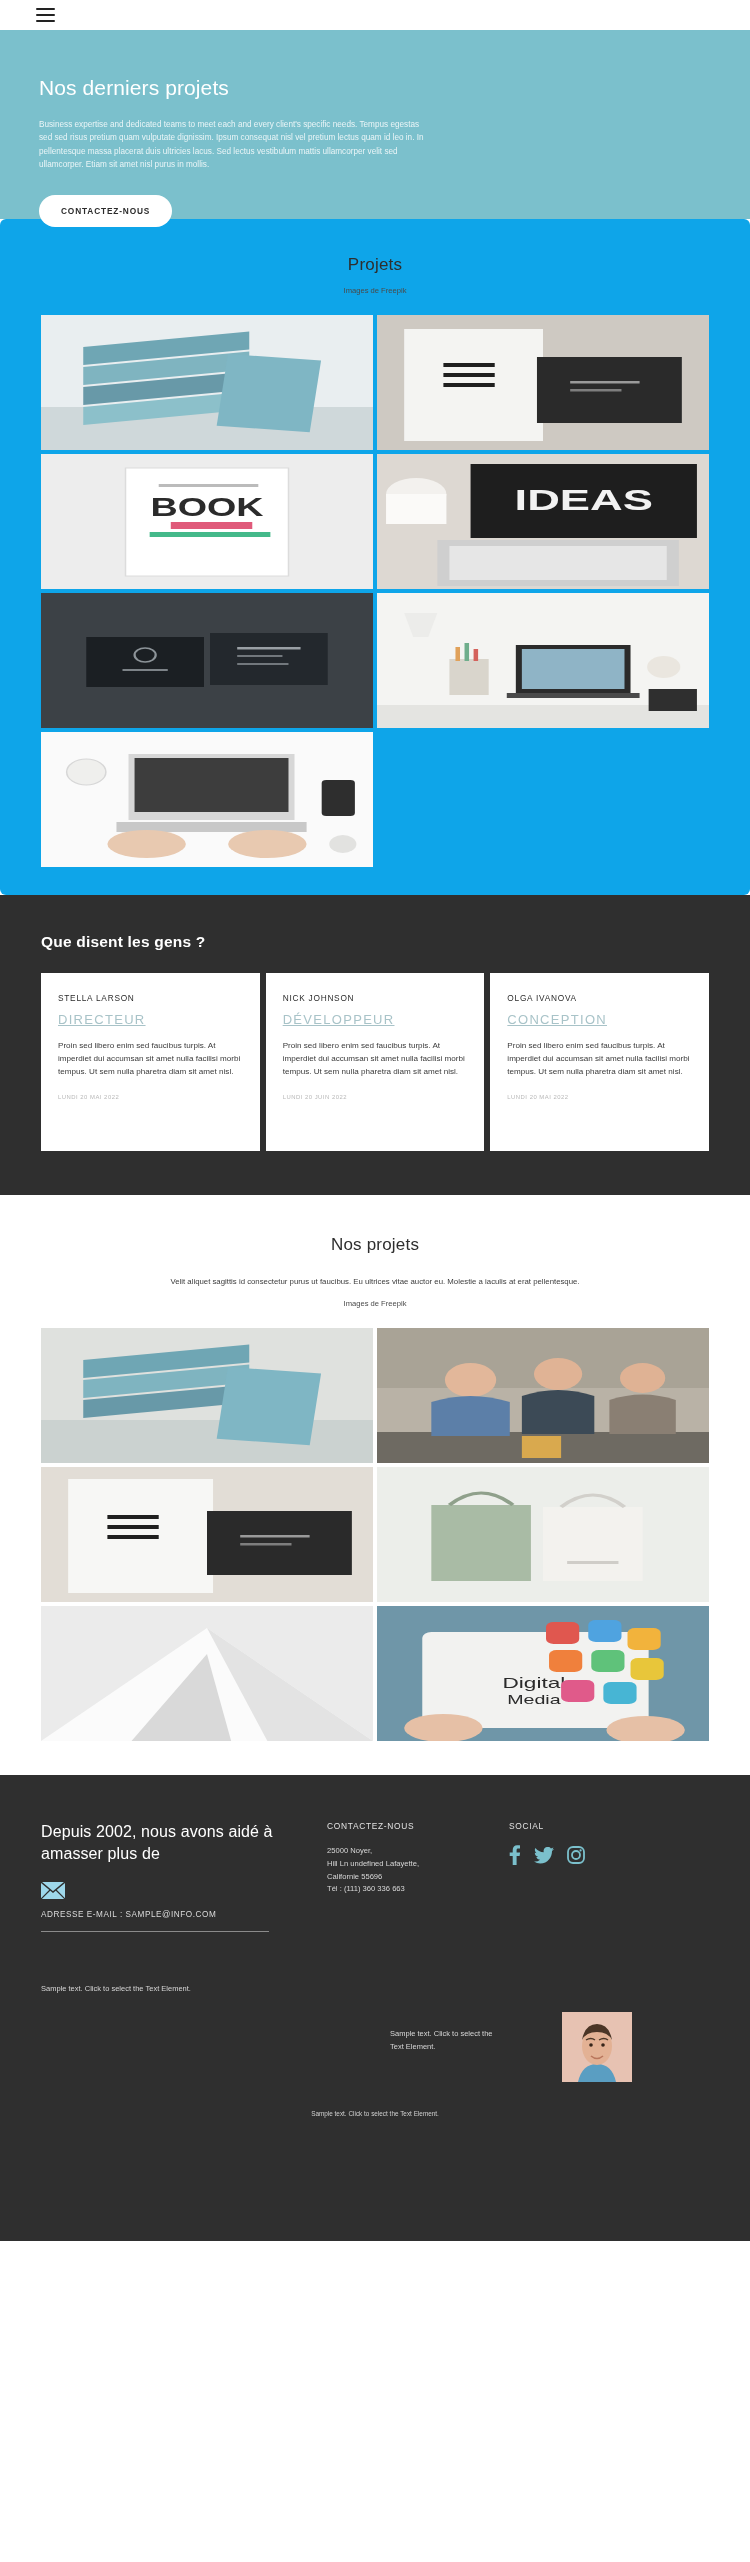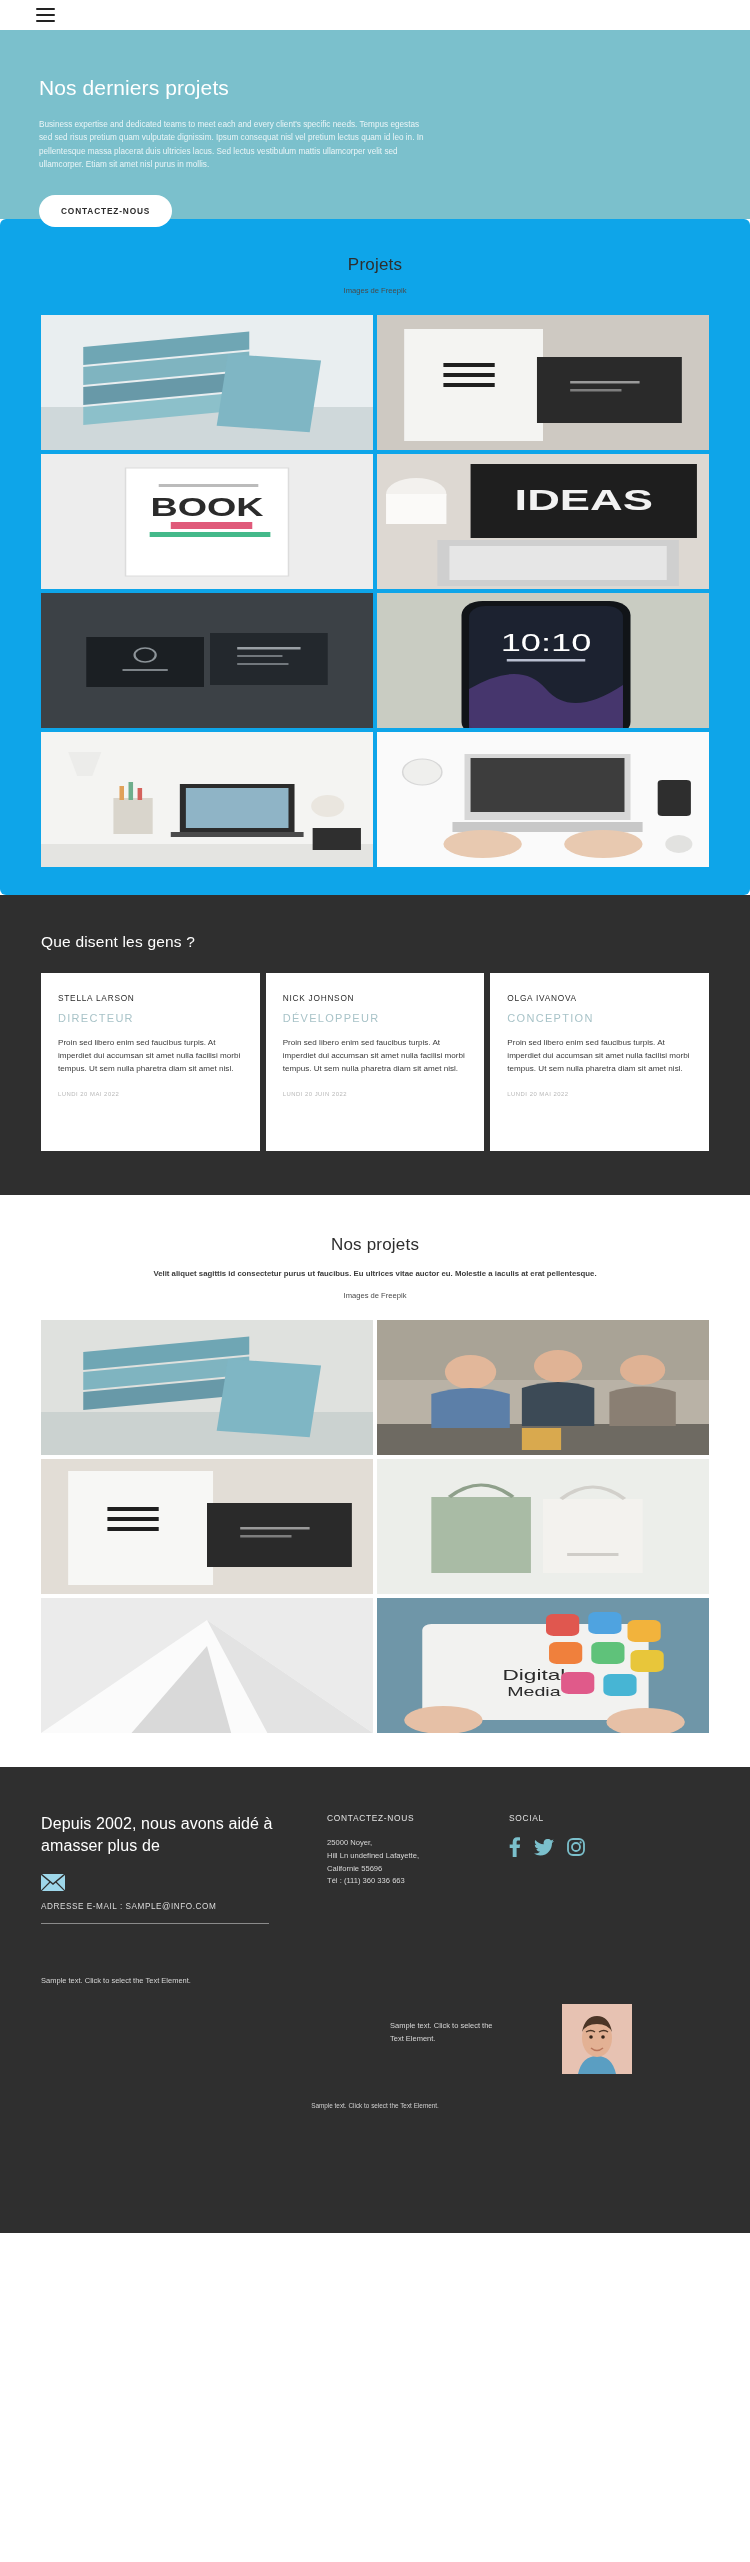--- a/index.html
+++ b/index.html
@@ -59,21 +59,21 @@
     text-align:center;
     border-radius:6px;
   }
   .sec-title {
     font-size:17px; font-weight:400; color:#2e2e2e; letter-spacing:.2px;
   }
   .sec-sub {
     font-size:7.6px; color:#4a4a4a; margin-top:11px;
   }
   .sec-lead {
-    font-size:7.8px; color:#3c3c3c; line-height:1.72; margin-top:12px;font-weight:bold;
+    font-size:7.8px; color:#3c3c3c; line-height:1.72; margin-top:20px;
   }
 
   .grid {
     display:grid;
     grid-template-columns:repeat(2, 1fr);
     gap:4px;
     width:668px;
     margin:20px auto 0 auto;
   }
   .cell {
@@ -84,37 +84,37 @@
     cursor:pointer;
   }
   .cell svg { display:block; width:100%; height:100%; }
 
   
   .testimonials {
     background:#2f2f2f;
     padding:38px 41px 44px 41px;
   }
   .test-title {
-    font-size:15.5px; color:#ffffff; font-weight:400; letter-spacing:.2px;
+    font-size:15.5px; color:#ffffff; font-weight:700; letter-spacing:.2px;
     margin-bottom:22px;
   }
   .test-grid {
     display:grid; grid-template-columns:repeat(3, 1fr); gap:6px;
   }
   .card {
     background:#ffffff;
     padding:20px 17px 16px 17px;
     min-height:178px;
   }
   .card-name {
     font-size:8.3px; color:#2b2b2b; letter-spacing:.75px; font-weight:400;
   }
   .card-role {
-    font-size:11px; color:#a8c3c8; letter-spacing:1.3px;
-    margin-top:9px; font-weight:400;
+    font-size:13px; color:#a8c3c8; letter-spacing:1.3px;
+    margin-top:9px; font-weight:400;text-decoration:underline;
   }
   .card-text {
     font-size:8.1px; color:#3a3a3a; line-height:1.62; margin-top:12px;
   }
   .card-date {
     font-size:5.9px; color:#b8b8b8; letter-spacing:.5px; margin-top:16px;
   }
 
   
   .nosprojets {
@@ -251,30 +251,20 @@
     <div class="cell">
       <svg viewBox="0 0 220 135" preserveAspectRatio="none">
         <rect width="220" height="135" fill="#3c4146"></rect>
         <rect x="30" y="44" width="78" height="50" fill="#1b1f23"></rect>
         <rect x="112" y="40" width="78" height="52" fill="#23282d"></rect>
         <circle cx="69" cy="62" r="7" fill="none" stroke="#8d9499" stroke-width="1.5"></circle>
         <rect x="54" y="76" width="30" height="2" fill="#7d8388"></rect>
         <rect x="130" y="54" width="42" height="2.5" fill="#9aa0a5"></rect>
         <rect x="130" y="62" width="30" height="2" fill="#72787d"></rect>
         <rect x="130" y="70" width="34" height="2" fill="#72787d"></rect>
-      </svg>
-    </div>
-    <div class="cell">
-      <svg viewBox="0 0 220 135" preserveAspectRatio="none">
-        <rect width="220" height="135" fill="#c9ccc2"></rect>
-        <rect x="56" y="8" width="112" height="135" rx="14" fill="#111418"></rect>
-        <rect x="61" y="13" width="102" height="126" rx="11" fill="#1c2230"></rect>
-        <path d="M61 96 Q95 66 112 96 T163 92 L163 139 L61 139 Z" fill="#4e3a78" opacity="0.85"></path>
-        <text x="112" y="58" font-size="24" text-anchor="middle" fill="#ffffff" font-family="sans-serif">10:10</text>
-        <rect x="86" y="66" width="52" height="2.5" fill="#b9bfd0"></rect>
       </svg>
     </div>
 
     <div class="cell">
       <svg viewBox="0 0 220 135" preserveAspectRatio="none">
         <rect width="220" height="135" fill="#f4f4f2"></rect>
         <rect x="0" y="112" width="220" height="23" fill="#e4e4e1"></rect>
         <rect x="92" y="52" width="76" height="48" fill="#2b2b2b"></rect>
         <rect x="96" y="56" width="68" height="40" fill="#8fb4c6"></rect>
         <rect x="86" y="100" width="88" height="5" fill="#4a4a4a"></rect>

